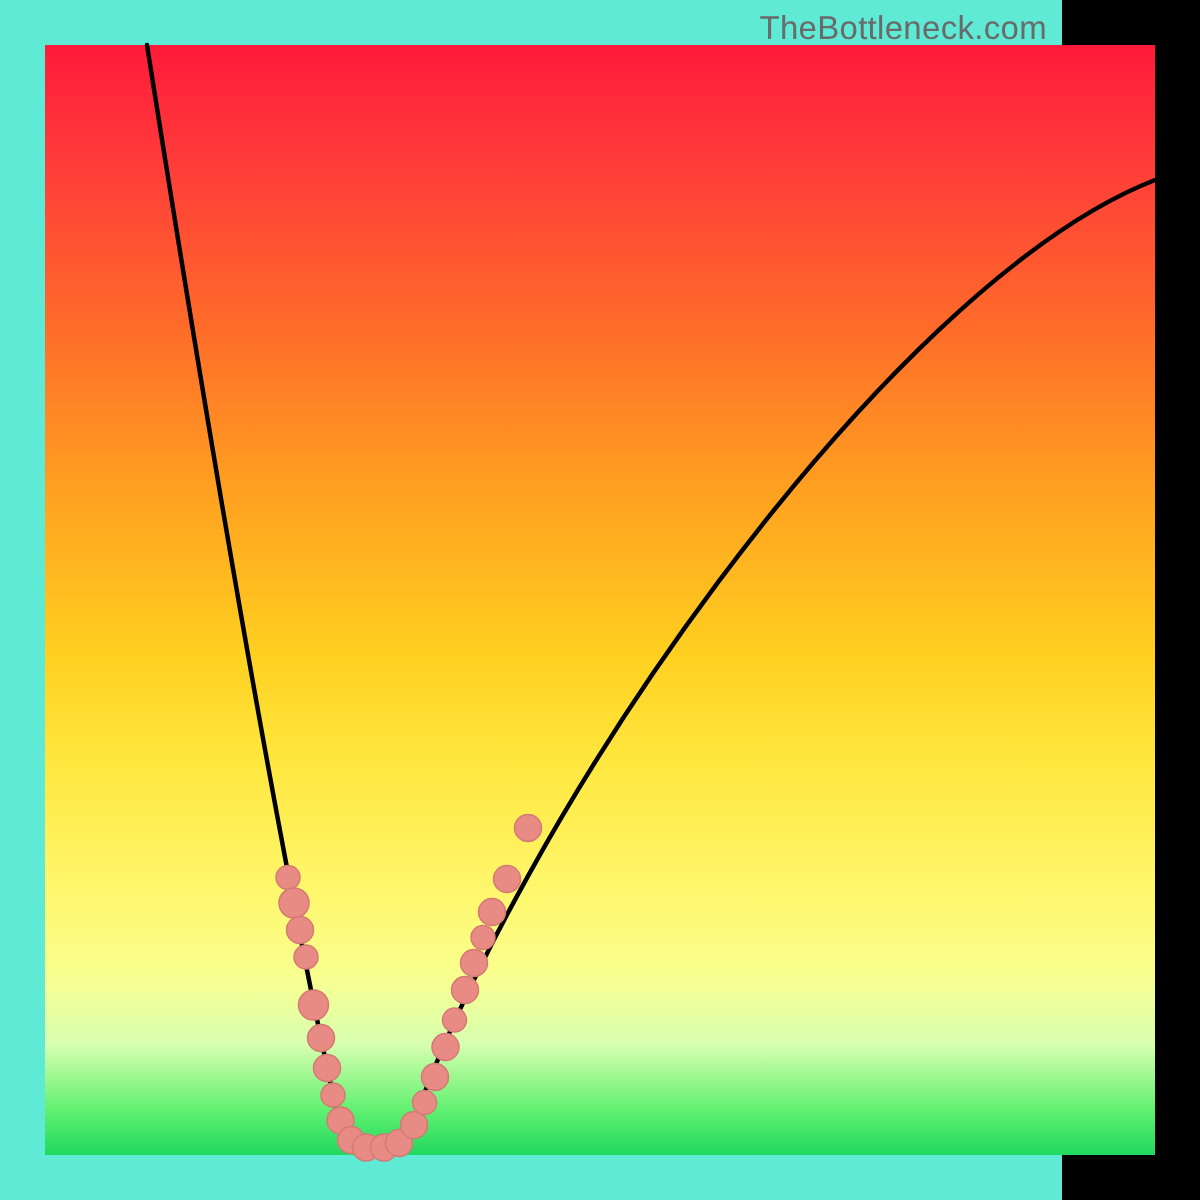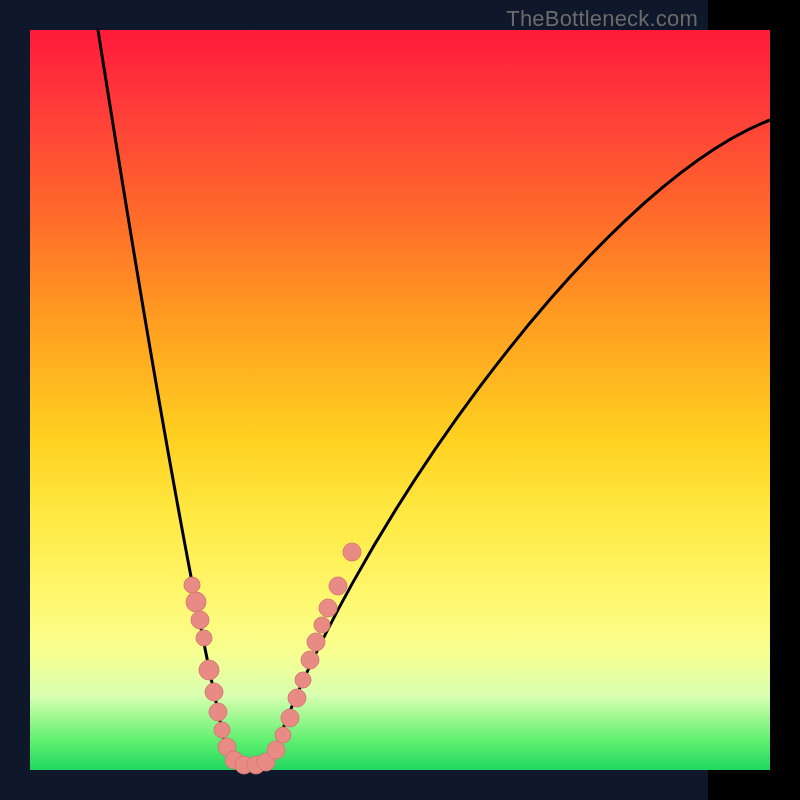--- a/index.html
+++ b/index.html
@@ -8,21 +8,21 @@
     width: 800px;
     height: 800px;
     background: #000;
     overflow: hidden;
     font-family: Arial, Helvetica, sans-serif;
   }
   .frame {
     position: relative;
     width: 708px;
     height: 800px;
-    background: #0f172a;
+    background: #5eead4;
   }
   .plot-area {
     position: absolute;
     left: 30px;
     top: 30px;
     width: 740px;
     height: 740px;
     background: linear-gradient(to bottom,
       #ff1a3a 0%,
       #ff3a3a 10%,

